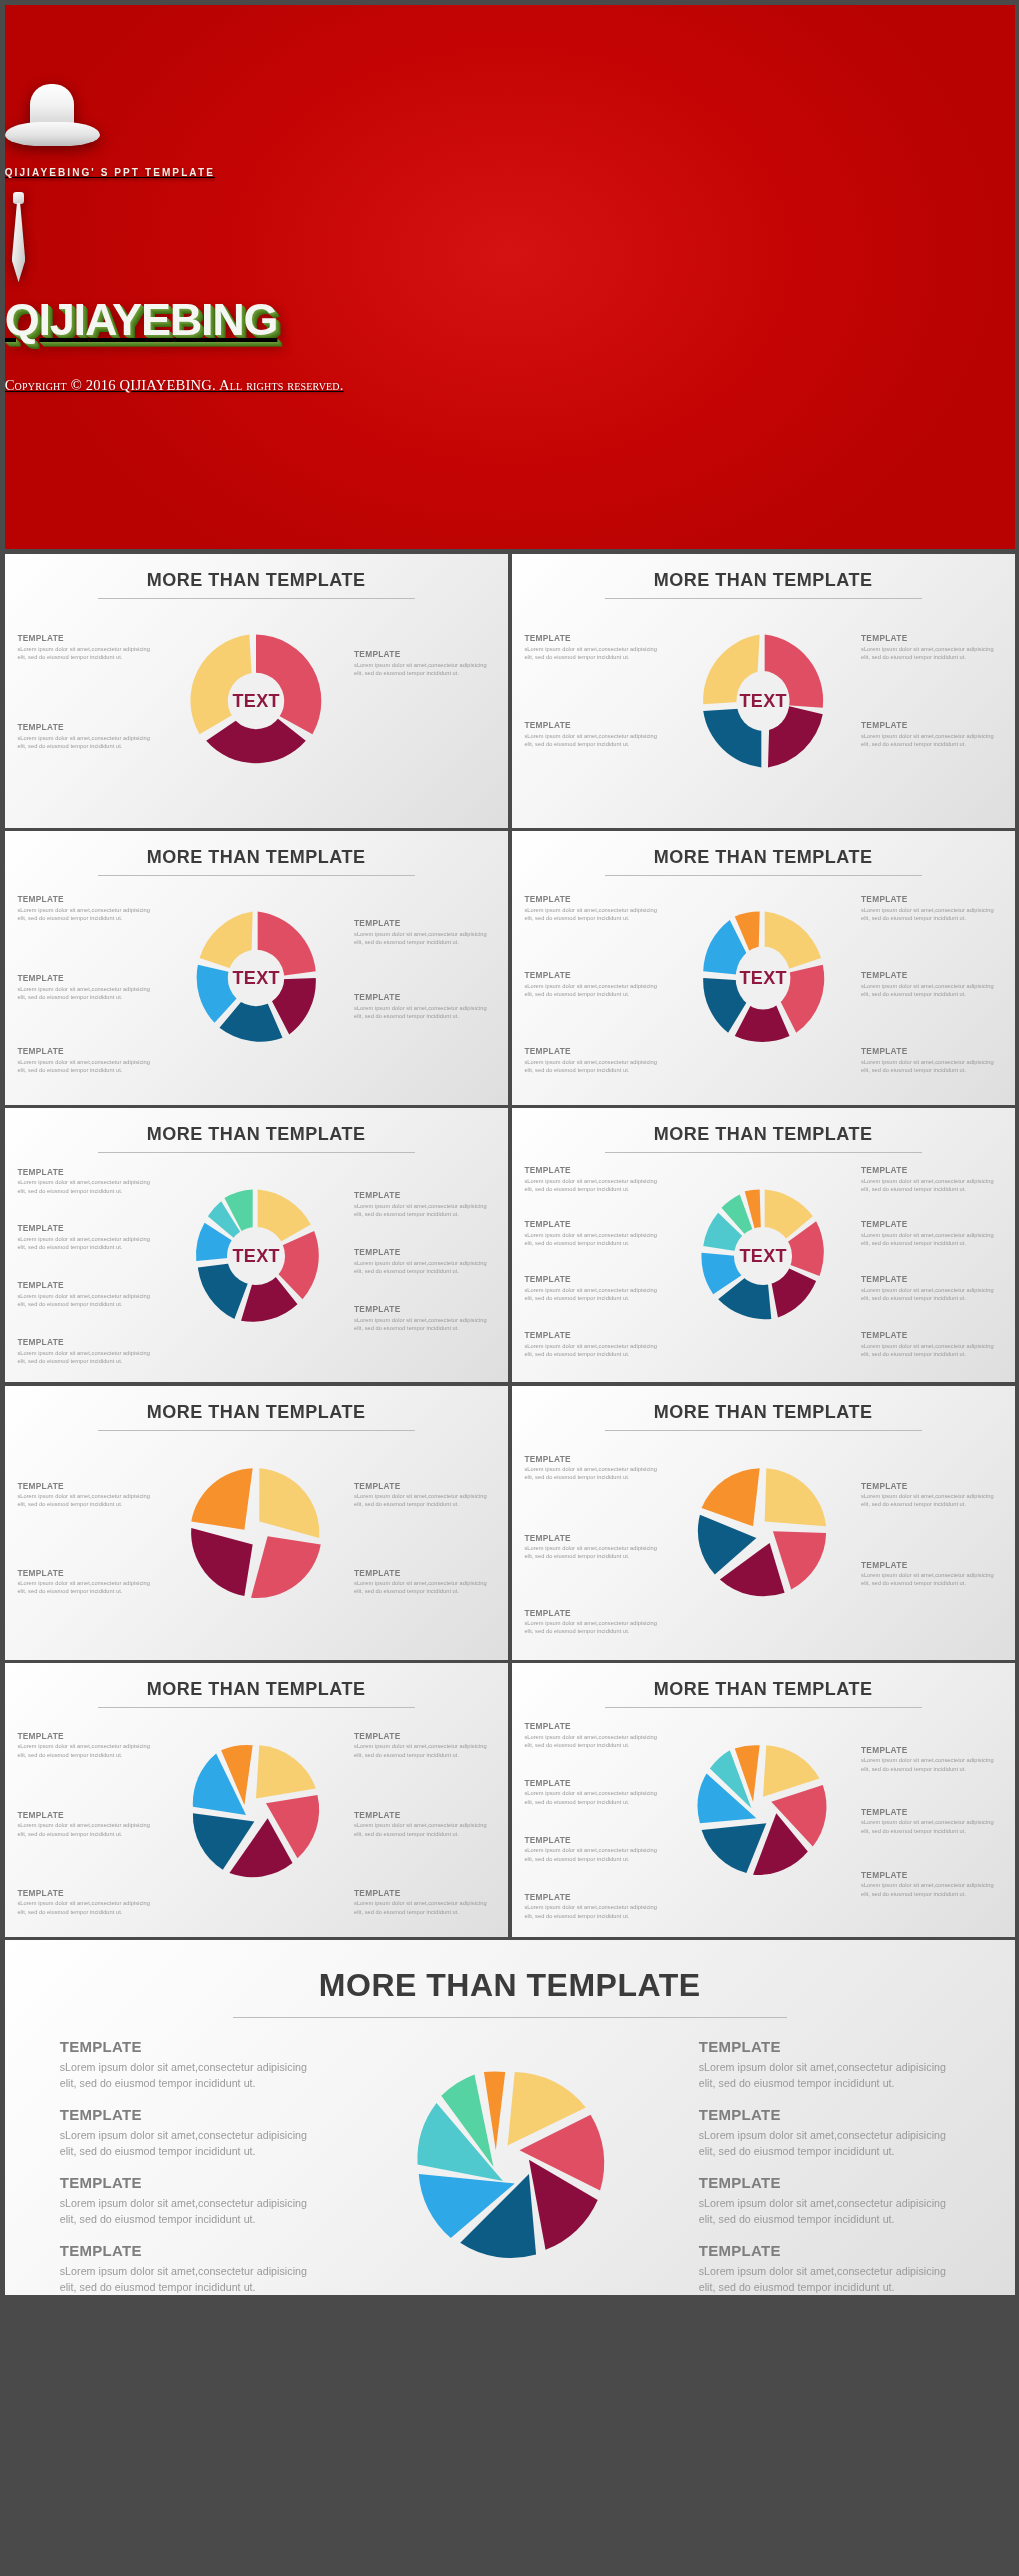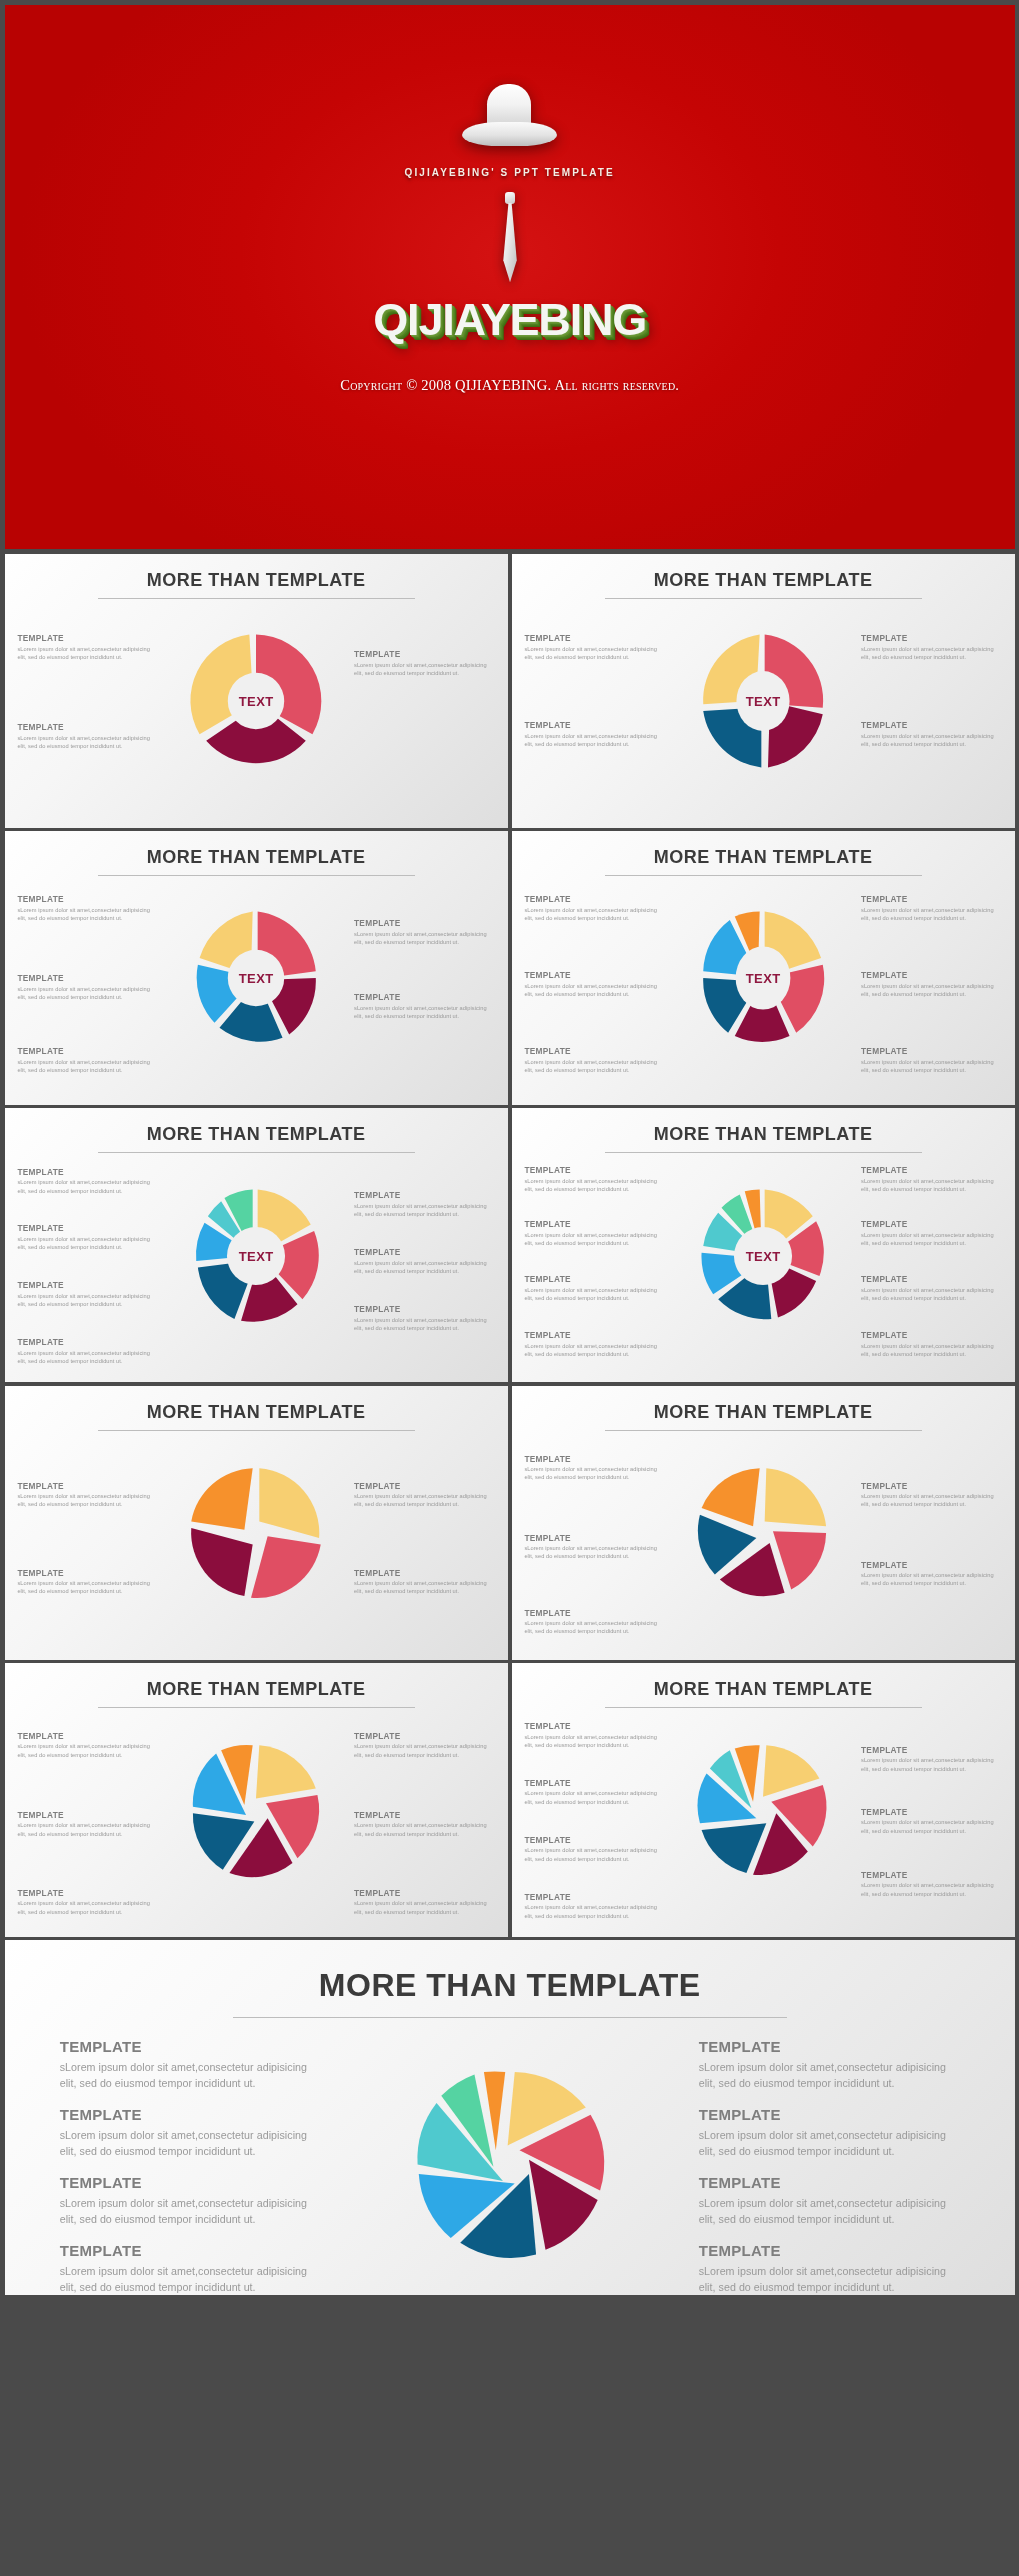--- a/index.html
+++ b/index.html
@@ -12,21 +12,21 @@
   }
   .page { width:1019px; height:2576px; position:relative; background:#4a4a4a; }
 
   
   .cover {
     position:absolute; left:4.7px; top:4.7px; width:1010px; height:544px;
     background:#c90505;
     background-image:radial-gradient(ellipse 491px 364px at 50% 46%, #d41212 0%, #c50404 55%, #b80202 100%);
     overflow:hidden;
   }
-  .cover-inner { position:absolute; inset:0; display:flex; flex-direction:column; align-items:center; }
+  .cover-inner { position:absolute; inset:0; display:flex; flex-direction:column; align-items:flex-start;text-decoration:underline; }
   .hat { position:relative; width:95px; height:66px; margin-top:79px;
          filter:drop-shadow(0 4px 7.1px rgba(0,0,0,.45)); }
   .hat .crown {
     position:absolute; left:25px; top:0; width:44px; height:46px;
     background:linear-gradient(180deg,#ffffff 0%,#f2f2f2 45%,#cfcfcf 100%);
     border-radius:20.6px 20.6px 4.7px 4.7px;
   }
   .hat .brim {
     position:absolute; left:0; top:38px; width:95px; height:24px;
     background:linear-gradient(180deg,#fafafa 0%,#e3e3e3 55%,#bdbdbd 100%);
@@ -109,40 +109,40 @@
   .fig { position:absolute; left:50%; transform:translateX(-50%); }
   .half .fig { top:3.2px; width:166px; height:190px; }
   .full .fig { top:12.7px; width:237px; height:237px; }
   .fig svg { width:100%; height:100%; display:block; overflow:visible; }
 
   .ctxt {
     position:absolute; left:50%; top:50%; transform:translate(-50%,-50%);
     font-weight:700; color:#8f1840; letter-spacing:0.4px;
     font-family:"Liberation Sans","DejaVu Sans",sans-serif;
   }
-  .half .ctxt { font-size:13px; }
+  .half .ctxt { font-size:18px; }
 </style>
 </head>
 <body>
 
 <div class="page">
 
   <section class="cover">
     <div class="cover-inner">
       <div class="hat">
         <div class="crown"></div>
           <div class="brim"></div>
       </div>
       <div class="cover-sub">QIJIAYEBING' S PPT TEMPLATE</div>
       <div class="tie">
         <div class="knot"></div>
           <div class="blade"></div>
       </div>
       <div class="logo">QIJIAYEBING</div>
-      <div class="copyright">Copyright © 2008 QIJIAYEBING. All rights reserved.</div>
+      <div class="copyright">Copyright © 2016 QIJIAYEBING. All rights reserved.</div>
     </div>
   </section>
 
   <div class="grid">
 
     <div class="row">
 
       <section class="slide half">
         <div class="s-title">MORE THAN TEMPLATE</div>
         <div class="s-rule"></div>

